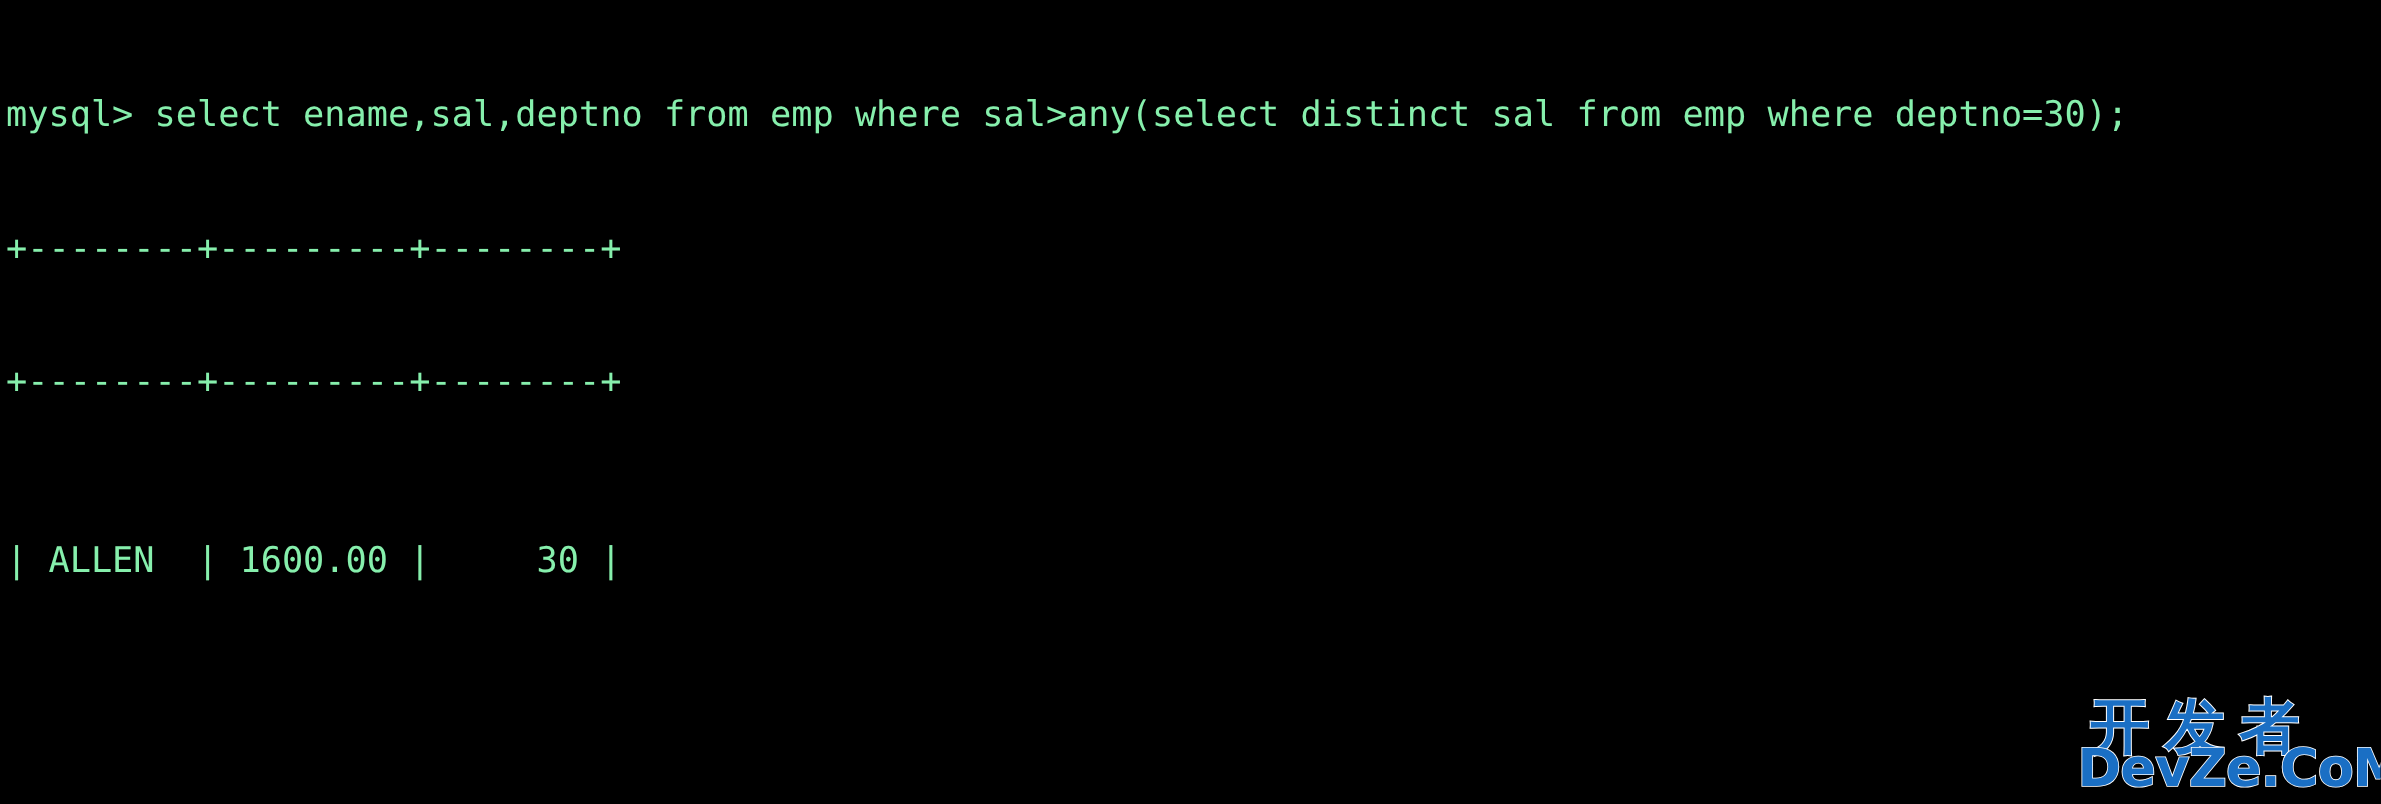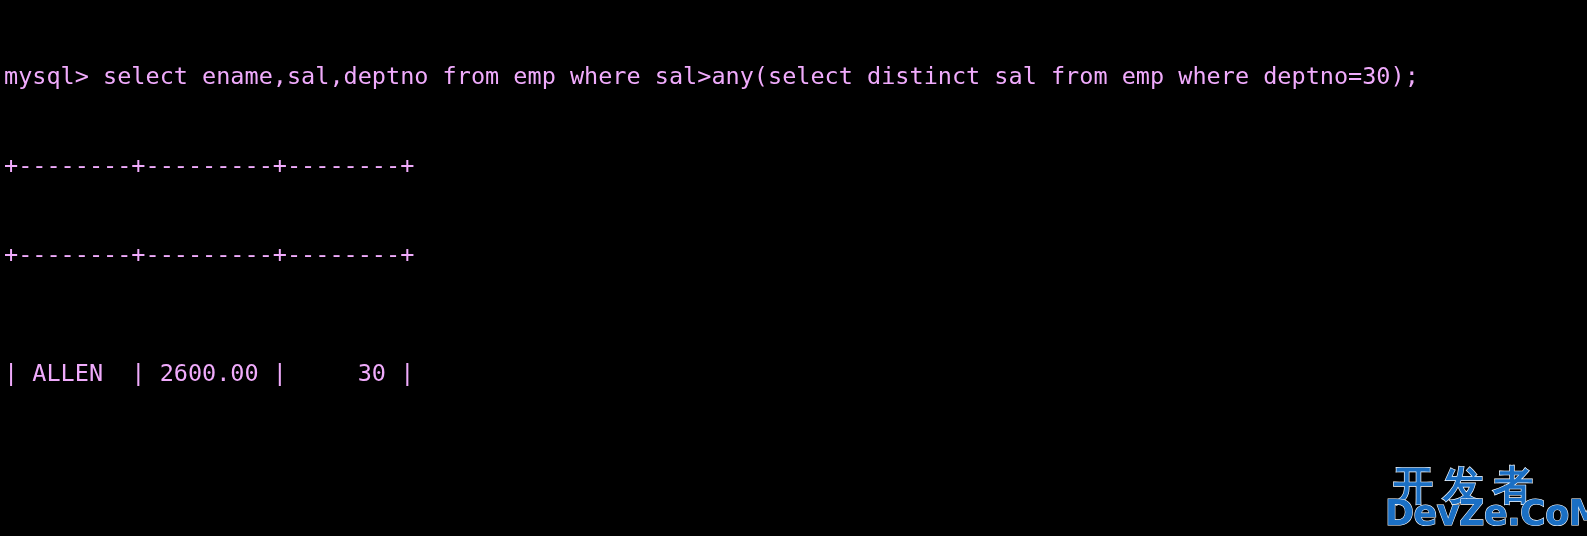--- a/index.html
+++ b/index.html
@@ -29,21 +29,21 @@
     letter-spacing: 0px;
     padding: 2px 0 0 4px;
     box-sizing: border-box;
     white-space: pre;
     -webkit-font-smoothing: none;
   }
   .tline {
     display: block;
     height: 29.78px;
     white-space: pre;
-    color: #f0abfc;
+    color: #86efac;
   }
   
   #watermark {
     position: absolute;
     right: 2px;
     bottom: 0px;
     width: 200px;
     height: 72px;
     pointer-events: none;
     user-select: none;
@@ -76,21 +76,21 @@
   }
 </style>
 </head>
 <body>
 
 <div id="terminal" style="background: rgb(0, 0, 0); color: rgb(230, 230, 230);">
   <span class="tline">mysql&gt; select ename,sal,deptno from emp where sal&gt;any(select distinct sal from emp where deptno=30);</span>
   <span class="tline">+--------+---------+--------+</span>
   <span class="tline">+--------+---------+--------+</span>
 
-  <span class="tline">| ALLEN  | 2600.00 |     30 |</span>
+  <span class="tline">| ALLEN  | 1600.00 |     30 |</span>
   
   
   
   
   
   
   
   
   
   

